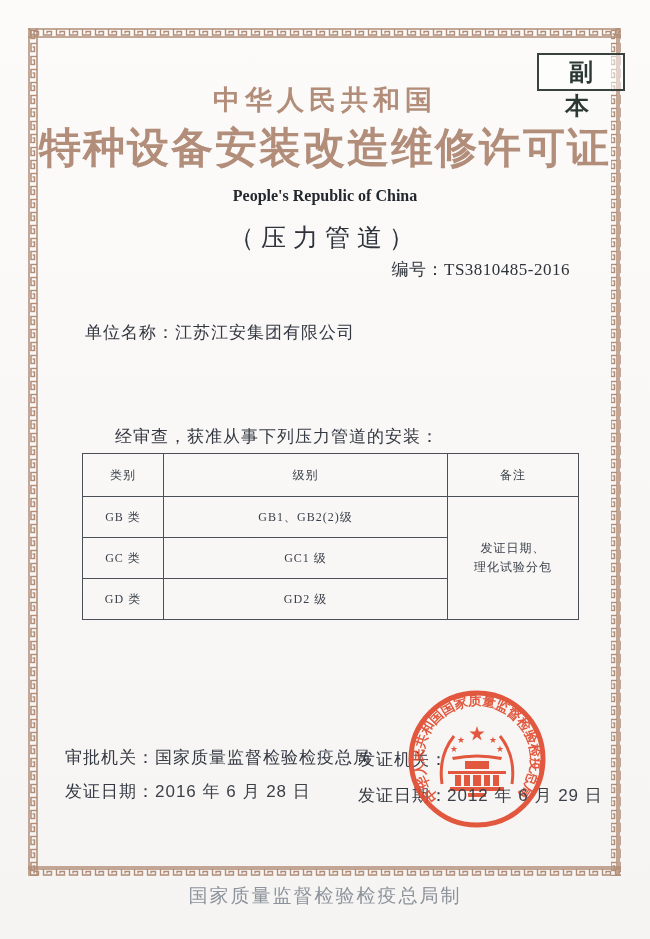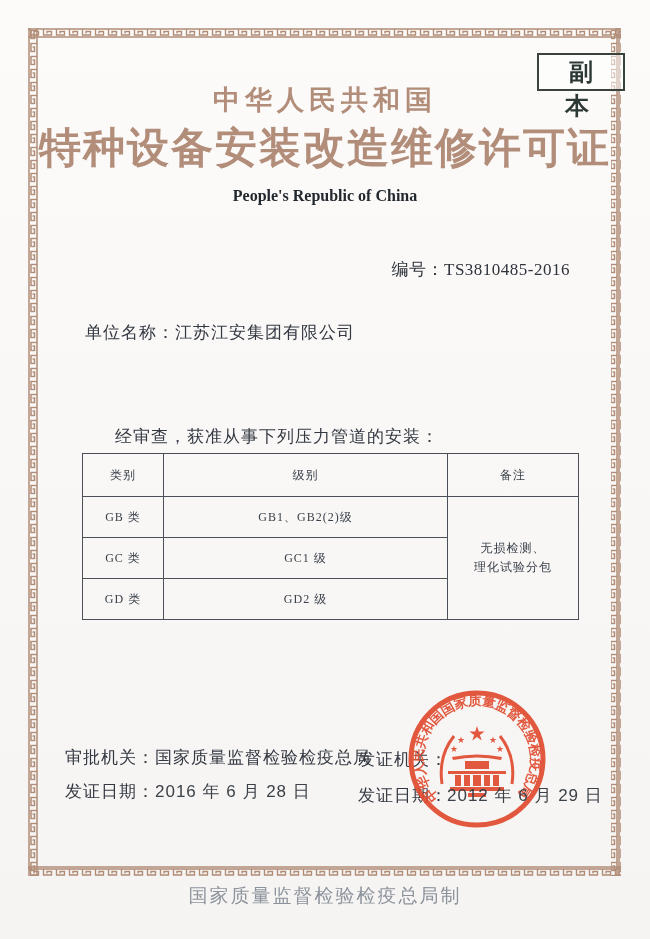--- a/index.html
+++ b/index.html
@@ -94,20 +94,21 @@
     <rect x="0" y="838" width="593" height="10" fill="url(#mh)"></rect>
     <rect x="0" y="0" width="10" height="848" fill="url(#mv)"></rect>
     <rect x="583" y="0" width="10" height="848" fill="url(#mv)"></rect>
   </svg>
 
   <div class="badge">副 本</div>
 
   <div class="title-cn1">中华人民共和国</div>
   <div class="title-cn2">特种设备安装改造维修许可证</div>
   <div class="title-en2">People's Republic of China</div>
+  <div class="subtitle">（压力管道）</div>
 
   <div class="license-no">
     <span>编号：</span><span>TS3810485-2016</span>
   </div>
 
   <div class="field-line unit-name">
     <span>单位名称：</span><span>江苏江安集团有限公司</span>
   </div>
 
   <div class="field-line intro">经审查，获准从事下列压力管道的安装：</div>
@@ -123,21 +124,21 @@
         <th>类别</th>
         <th>级别</th>
         <th>备注</th>
       </tr>
     </thead>
     <tbody>
       <tr>
         <td>GB 类</td>
         <td>GB1、GB2(2)级</td>
         <td class="remark" rowspan="3">
-          <span>无损检测、</span><br>
+          <span>发证日期、</span><br>
           <span>理化试验分包</span>
         </td>
       </tr>
       <tr>
         <td>GC 类</td>
         <td>GC1 级</td>
       </tr>
       <tr>
         <td>GD 类</td>
         <td>GD2 级</td>

